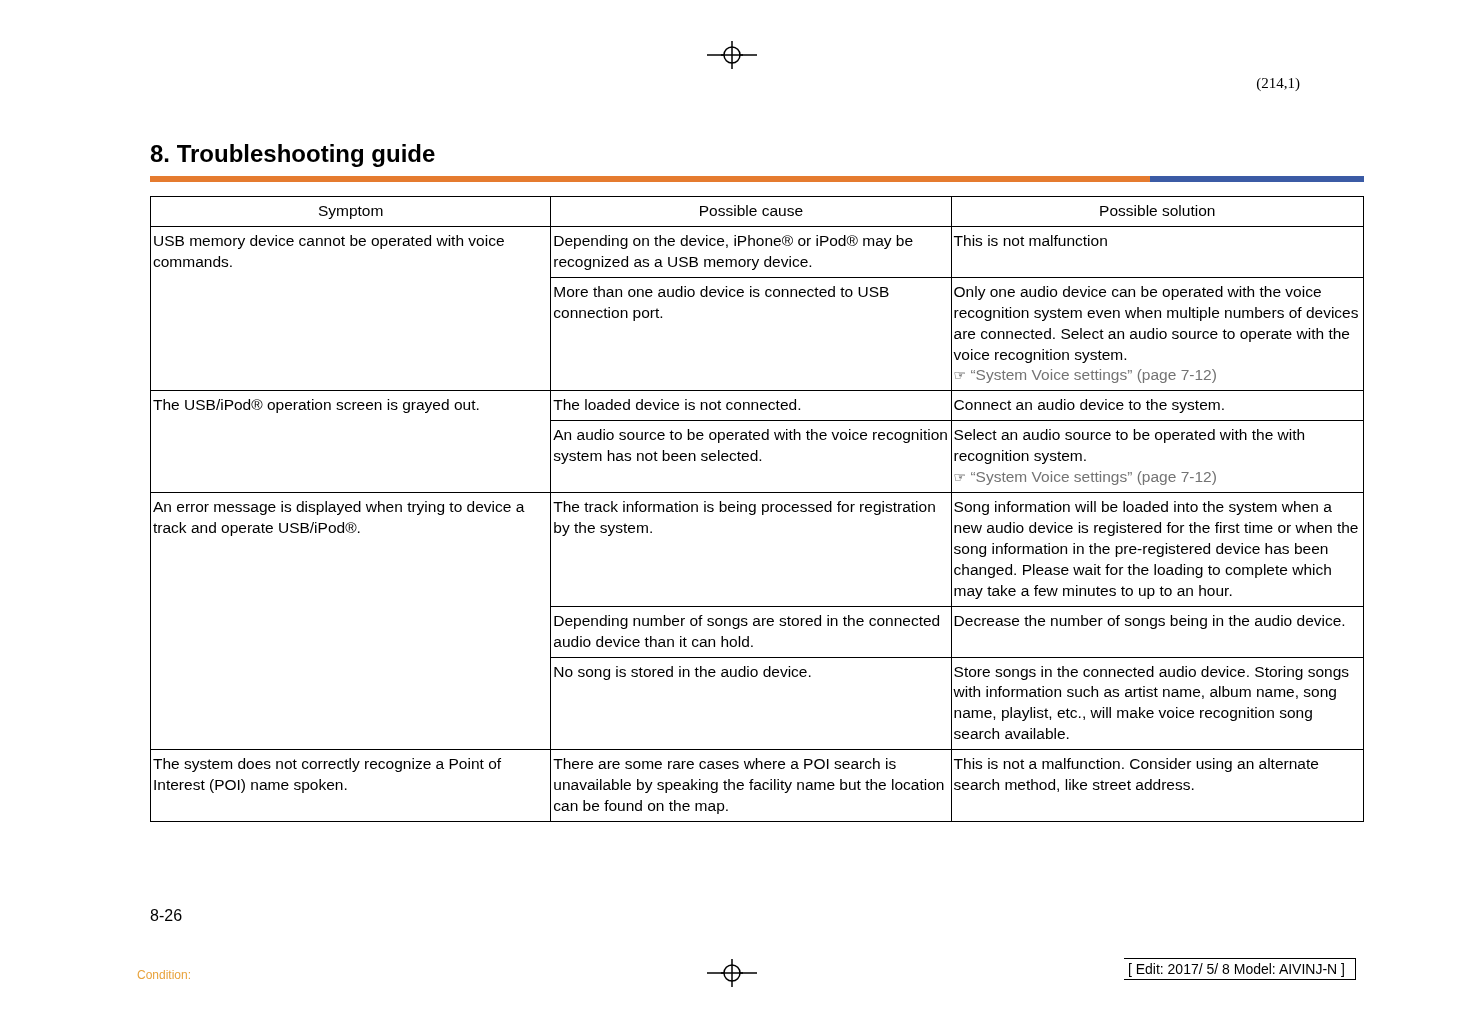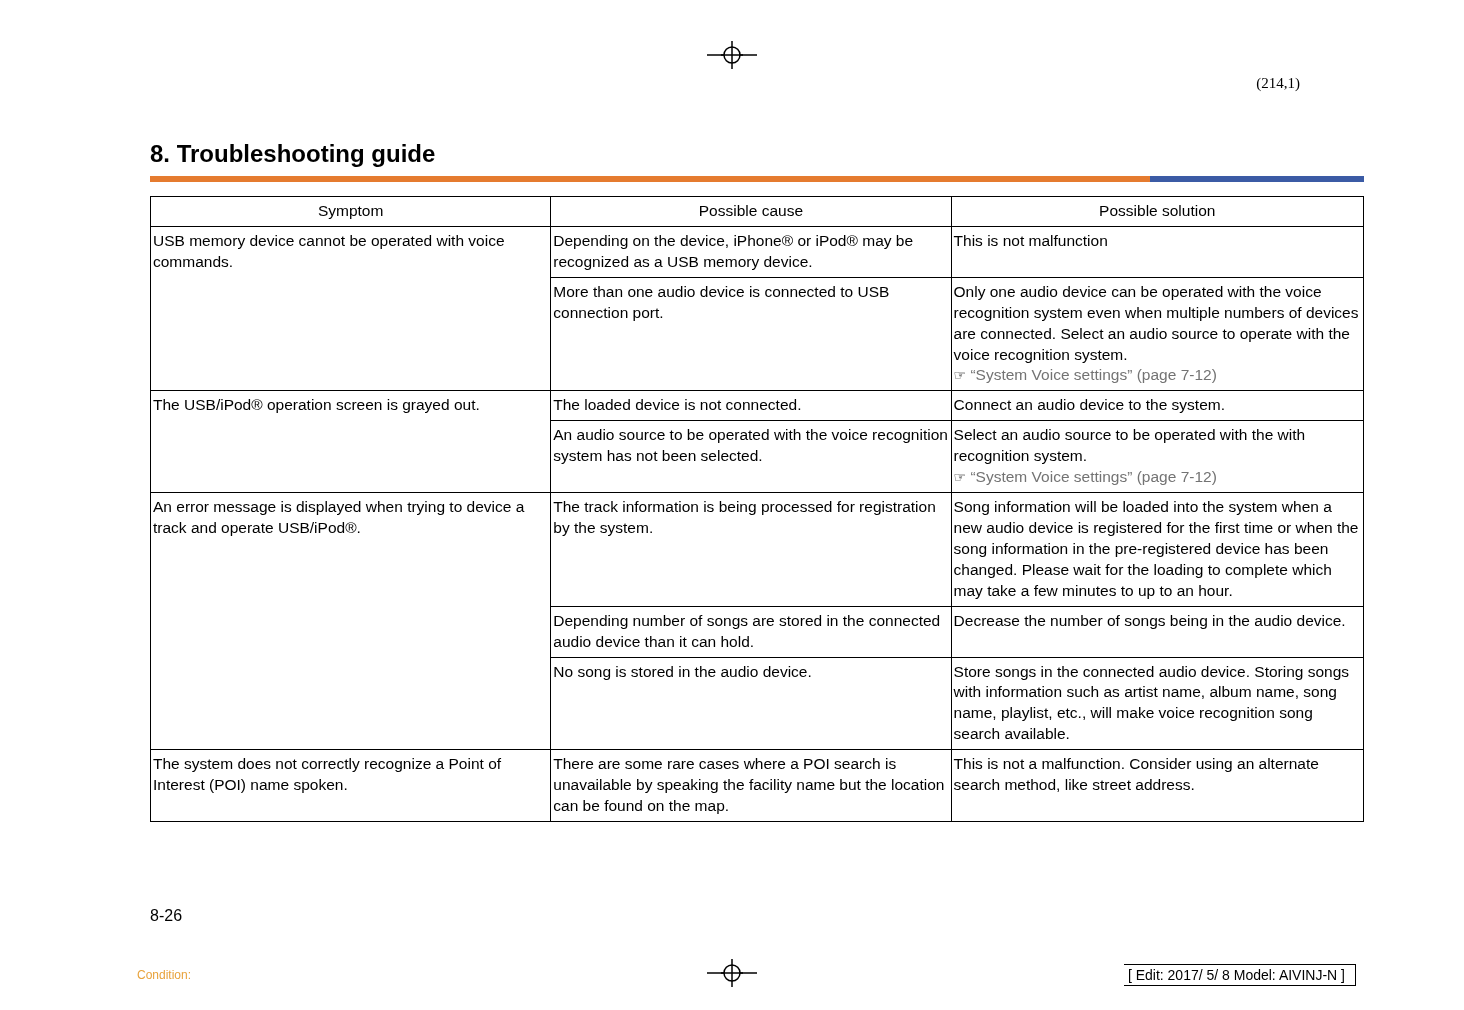--- a/index.html
+++ b/index.html
@@ -87,21 +87,21 @@
     position: absolute;
     left: 130px;
     bottom: 28px;
     font-size: 12px;
     color: #e8a23a;
     margin-left: 7px;
   }
   .edit-box {
     position: absolute;
     right: 108px;
-    bottom: 24px;
+    bottom: 30px;
     font-size: 14px;
     border-top: 1px solid #000;
     border-bottom: 1px solid #000;
     border-right: 1px solid #000;
     padding: 2px 10px 2px 4px;
     font-family: Arial, sans-serif;
   }
   .link { color: #737373; }
   .pointer {
     display: inline-block;

